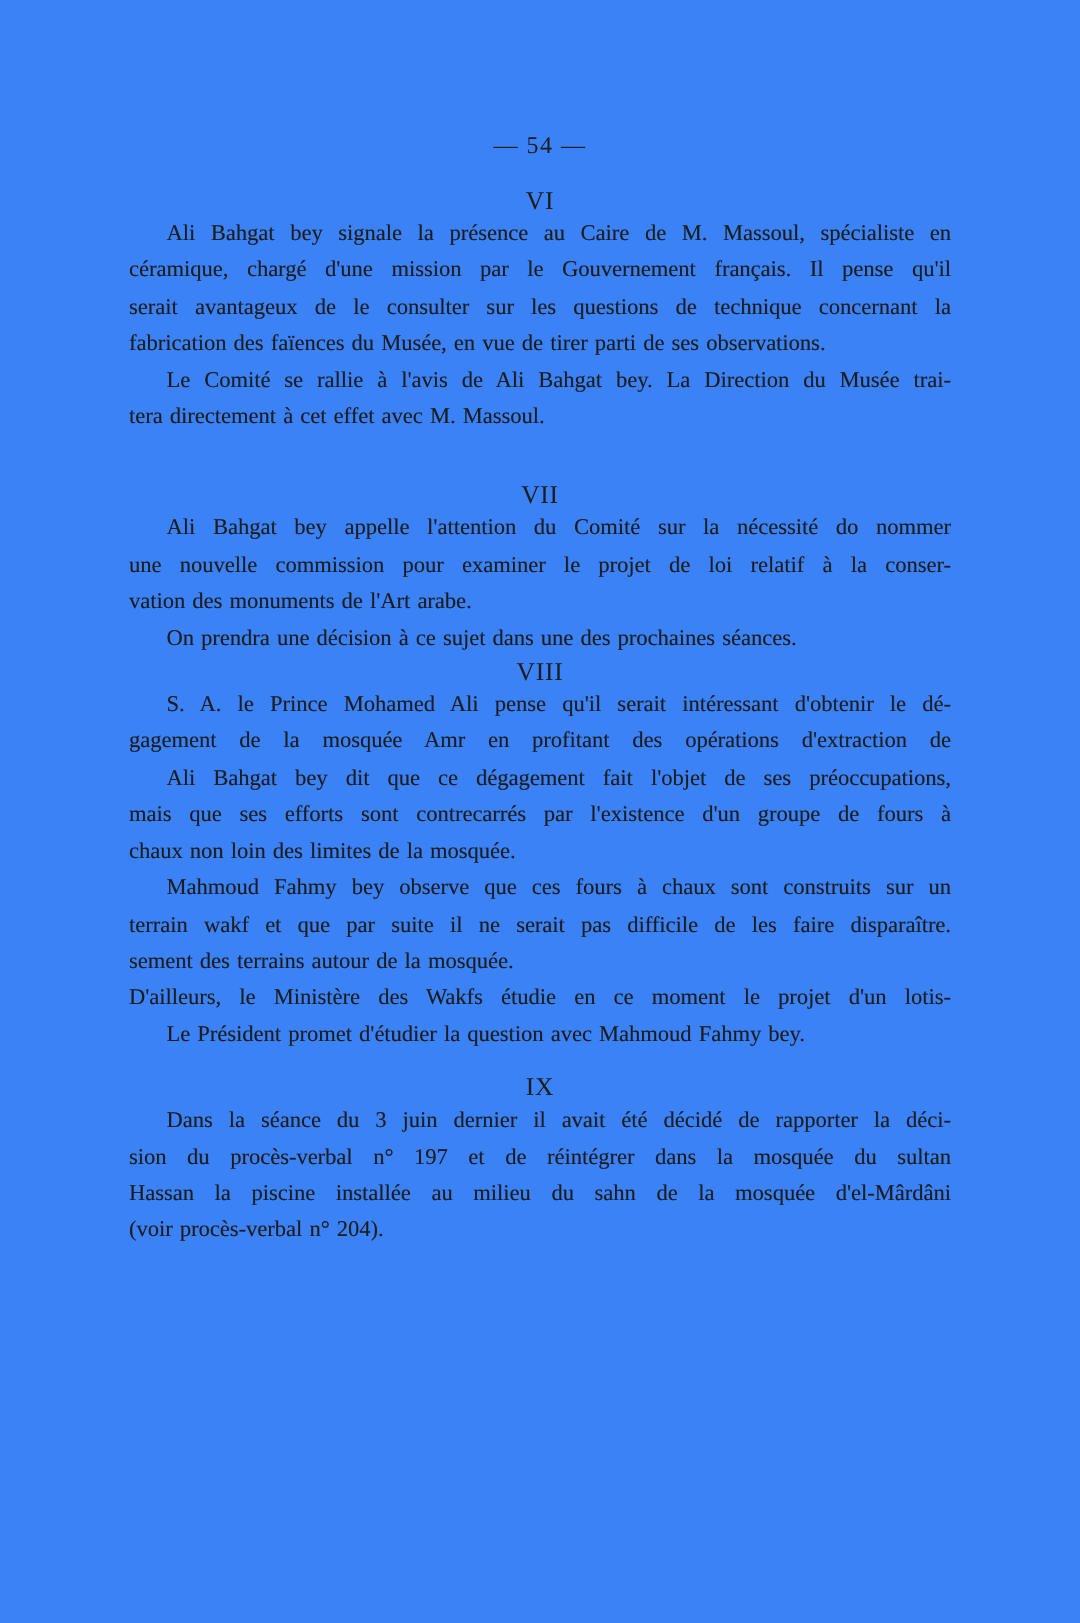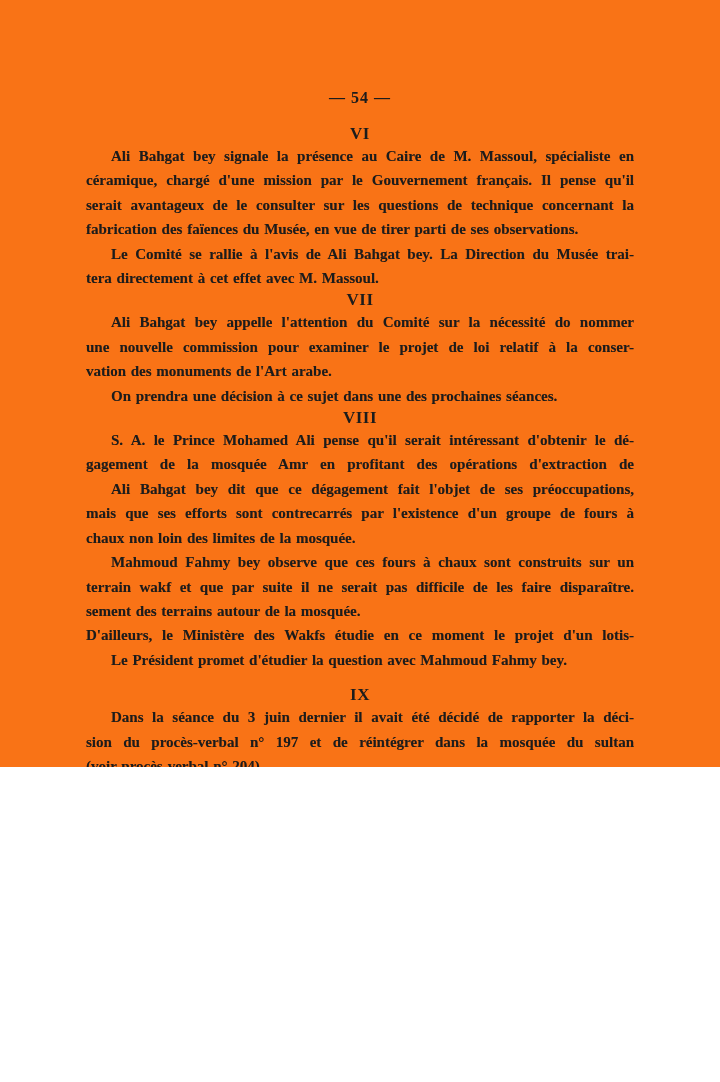--- a/index.html
+++ b/index.html
@@ -4,25 +4,25 @@
 <title>Scanned page 54</title>
 <style>
   html, body {
     margin: 0;
     padding: 0;
     background: #ffffff;
   }
   .page {
     position: relative;
     width: 720px;
-    height: 767px;
-    background: #f97316;
+    height: 1082px;
+    background: #3b82f6;
     color: #1c1c1c;
     font-family: "Liberation Serif", serif;
-    font-weight: 700;
+    font-weight: 400;
     overflow: hidden;
   }
   .text-block {
     width: 548px;
     margin: 0 auto;
   }
   .pageno {
     padding-top: 88px;
     text-align: center;
     font-size: 16px;
@@ -30,21 +30,21 @@
     letter-spacing: 1px;
   }
   .heading {
     text-align: center;
     font-size: 17px;
     line-height: 20px;
     letter-spacing: 0.5px;
   }
   .doc-section:nth-of-type(1) .heading { margin-top: 16px; }
   .doc-section:nth-of-type(1) .para:first-of-type { margin-top: 16px; }
-  .doc-section:nth-of-type(2) .heading { }
+  .doc-section:nth-of-type(2) .heading { margin-top: 30px; }
   .doc-section:nth-of-type(2) .para:first-of-type { margin-top: 17px; }
   .doc-section:nth-of-type(3) .heading { }
   .doc-section:nth-of-type(3) .para:first-of-type { margin-top: 15px; }
   .doc-section:nth-of-type(4) .heading { margin-top: 13px; }
   .doc-section:nth-of-type(4) .para:first-of-type { margin-top: 18px; }
   .para { margin: 0; }
   .line {
     font-size: 15px;
     line-height: 24.4px;
     white-space: nowrap;
@@ -108,17 +108,18 @@
         </div>
         <div class="para">
           <div class="line first last">Le Président promet d'étudier la question avec Mahmoud Fahmy bey.</div>
         </div>
       </section>
       <section class="doc-section">
         <div class="heading">IX</div>
         <div class="para">
           <div class="line first">Dans la séance du 3 juin dernier il avait été décidé de rapporter la déci-</div>
           <div class="line">sion du procès-verbal n° 197 et de réintégrer dans la mosquée du sultan</div>
+          <div class="line">Hassan la piscine installée au milieu du sahn de la mosquée d'el-Mârdâni</div>
           <div class="line last">(voir procès-verbal n° 204).</div>
         </div>
       </section>
     </div>
 </div>
 
 </body></html>

